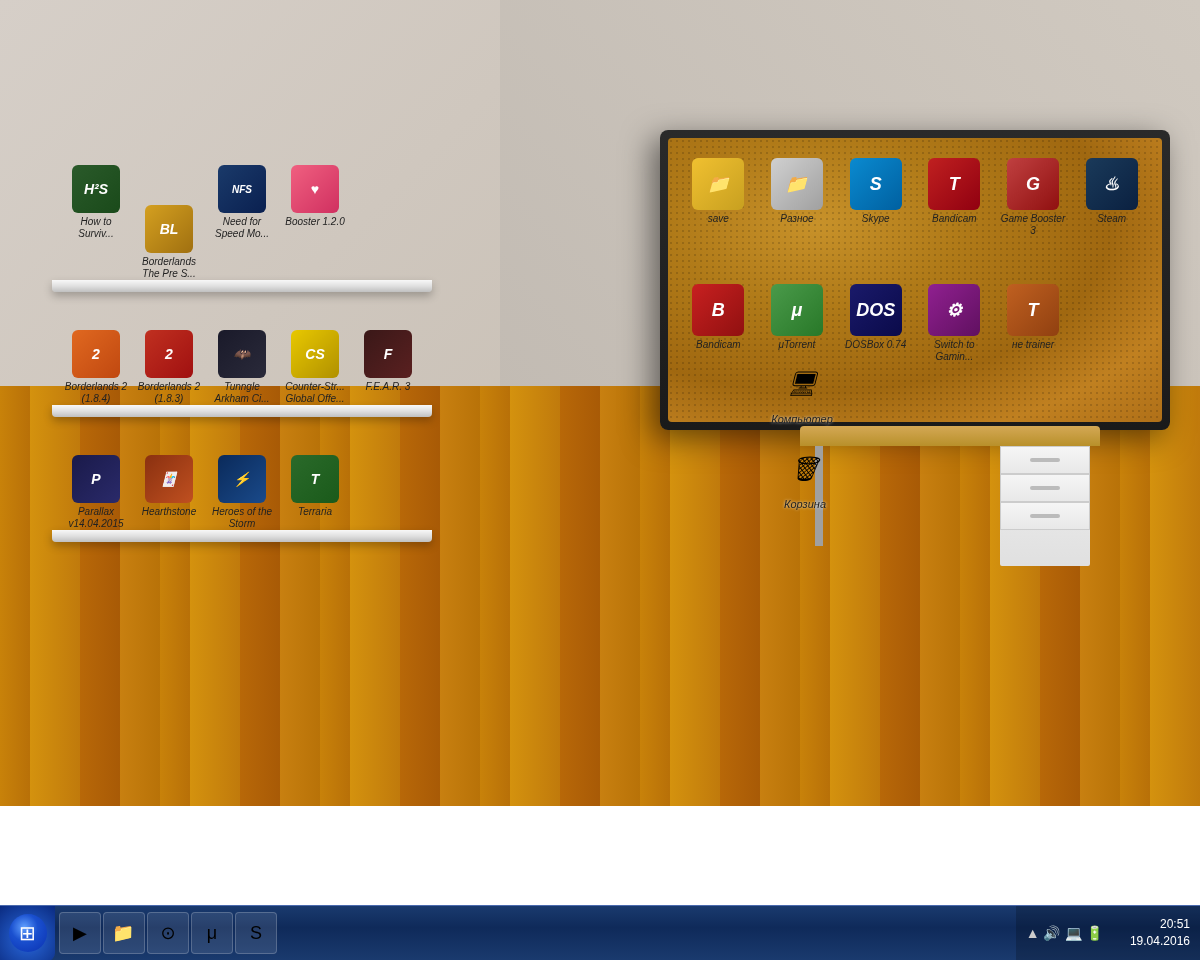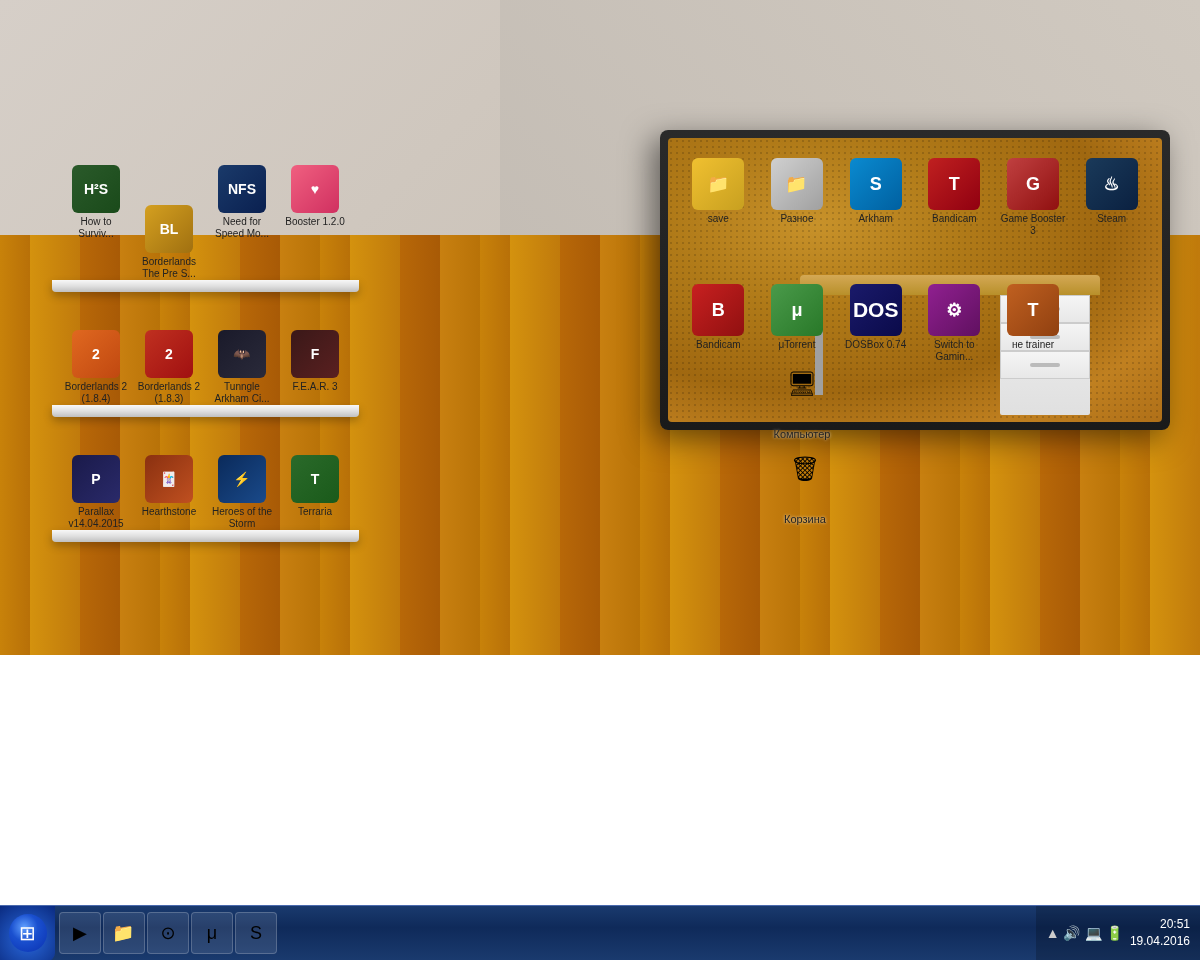--- a/index.html
+++ b/index.html
@@ -7,24 +7,25 @@
       width: 1200px;
       height: 960px;
       overflow: hidden;
       font-family: 'Segoe UI', Arial, sans-serif;
       position: relative;
     }
 
     
     #desktop {
       width: 1200px;
-      height: 655px;
+      height: 806px;
       background: linear-gradient(180deg, #c8bfb0 0%, #d4c9b8 15%, #c9bfb0 40%, #b8a88a 65%, #8b6914 100%);
       position: relative;
       overflow: hidden;
+      font-style: italic;
     }
 
     
     .ceiling {
       position: absolute;
       top: 0; left: 0; right: 0;
       height: 120px;
       background: linear-gradient(180deg, #a8a09a 0%, #c0b8b0 100%);
     }
 
@@ -239,21 +240,21 @@
       display: flex;
       align-items: center;
       justify-content: center;
       font-size: 24px;
     }
 
     .desktop-icon-label {
       text-align: right;
       font-size: 11px;
       color: #222;
-      margin-top: 19px;
+      margin-top: 4px;
       text-shadow: 0 0 3px rgba(255,255,255,0.8);
       line-height: 1.3;
     }
 
     
     #taskbar {
       width: 1200px;
       height: 55px;
       background: linear-gradient(180deg, #1a3a6e 0%, #0f2a5a 40%, #1a3a6e 100%);
       position: absolute;
@@ -330,20 +331,21 @@
       font-size: 14px;
       color: #ccc;
       cursor: pointer;
     }
 
     .clock-display {
       text-align: right;
       color: white;
       font-size: 12px;
       line-height: 1.4;
+      margin-left: 20px;
     }
 
     
     .bg-h2s { background: linear-gradient(135deg, #2a5a2a, #1a4a1a); }
     .bg-borderlands { background: linear-gradient(135deg, #d4a020, #a07010); }
     .bg-nfs { background: linear-gradient(135deg, #1a3a6a, #0a2050); }
     .bg-fallout { background: linear-gradient(135deg, #3a2010, #5a3018); }
     .bg-hunie { background: linear-gradient(135deg, #f06080, #d03060); }
     .bg-bl2 { background: linear-gradient(135deg, #e06820, #c04810); }
     .bg-bl3 { background: linear-gradient(135deg, #c03020, #a01010); }
@@ -409,21 +411,21 @@
 
     <div class="icon-item">
       <div class="icon-img bg-h2s" style="font-size:14px;font-weight:bold;">H²S</div>
       <div class="icon-label">How to Surviv...</div>
     </div>
         <div class="icon-item">
       <div class="icon-img bg-borderlands" style="font-size:14px;font-weight:bold;margin-top:40px;">BL</div>
       <div class="icon-label">Borderlands The Pre S...</div>
     </div>
         <div class="icon-item">
-      <div class="icon-img bg-nfs" style="font-size:14px;font-weight:bold;">NFS</div>
+      <div class="icon-img bg-nfs" style="font-size:10px;font-weight:bold;">NFS</div>
       <div class="icon-label">Need for Speed Mo...</div>
     </div>
         <div class="icon-item">
       <div class="icon-img bg-hunie" style="font-size:14px;font-weight:bold;">♥</div>
       <div class="icon-label">Booster 1.2.0</div>
     </div>
       </div>
 
     <div class="shelf-row">
     <div class="icon-item">
@@ -432,20 +434,24 @@
     </div>
         <div class="icon-item">
       <div class="icon-img bg-bl3" style="font-size:14px;font-weight:bold;">2</div>
       <div class="icon-label">Borderlands 2 (1.8.3)</div>
     </div>
         <div class="icon-item">
       <div class="icon-img bg-batman" style="font-size:14px;font-weight:bold;">🦇</div>
       <div class="icon-label">Tunngle Arkham Ci...</div>
     </div>
         <div class="icon-item">
+      <div class="icon-img bg-csgo" style="font-size:14px;font-weight:bold;">CS</div>
+      <div class="icon-label">Counter-Str... Global Offe...</div>
+    </div>
+        <div class="icon-item">
       <div class="icon-img bg-fear" style="font-size:14px;font-weight:bold;">F</div>
       <div class="icon-label">F.E.A.R. 3</div>
     </div>
       </div>
 
     <div class="shelf-row">
     <div class="icon-item">
       <div class="icon-img bg-parallax" style="font-size:14px;font-weight:bold;">P</div>
       <div class="icon-label">Parallax v14.04.2015</div>
     </div>
@@ -470,21 +476,21 @@
     <div class="cork-icon">
     <div class="cork-icon-img bg-folder-yellow" style="font-size:18px;font-weight:bold;">📁</div>
     <div class="cork-icon-label">save</div>
   </div>
         <div class="cork-icon">
     <div class="cork-icon-img bg-folder-gray" style="font-size:18px;font-weight:bold;">📁</div>
     <div class="cork-icon-label">Разное</div>
   </div>
         <div class="cork-icon">
     <div class="cork-icon-img bg-skype" style="font-size:18px;font-weight:bold;">S</div>
-    <div class="cork-icon-label">Arkham</div>
+    <div class="cork-icon-label">Skype</div>
   </div>
         <div class="cork-icon">
     <div class="cork-icon-img bg-tunngle" style="font-size:18px;font-weight:bold;">T</div>
     <div class="cork-icon-label">Bandicam</div>
   </div>
         <div class="cork-icon">
     <div class="cork-icon-img bg-gamebooster" style="font-size:18px;font-weight:bold;">G</div>
     <div class="cork-icon-label">Game Booster 3</div>
   </div>
         <div class="cork-icon">
@@ -493,21 +499,21 @@
   </div>
         <div class="cork-icon">
     <div class="cork-icon-img bg-bandicam" style="font-size:18px;font-weight:bold;">B</div>
     <div class="cork-icon-label">Bandicam</div>
   </div>
         <div class="cork-icon">
     <div class="cork-icon-img bg-utorrent" style="font-size:18px;font-weight:bold;">μ</div>
     <div class="cork-icon-label">μTorrent</div>
   </div>
         <div class="cork-icon">
-    <div class="cork-icon-img bg-dosbox" style="font-size:21px;font-weight:bold;">DOS</div>
+    <div class="cork-icon-img bg-dosbox" style="font-size:18px;font-weight:bold;">DOS</div>
     <div class="cork-icon-label">DOSBox 0.74</div>
   </div>
         <div class="cork-icon">
     <div class="cork-icon-img bg-switchtogaming" style="font-size:18px;font-weight:bold;">⚙</div>
     <div class="cork-icon-label">Switch to Gamin...</div>
   </div>
         <div class="cork-icon">
     <div class="cork-icon-img bg-trainer" style="font-size:18px;font-weight:bold;">T</div>
     <div class="cork-icon-label">не trainer</div>
   </div>

